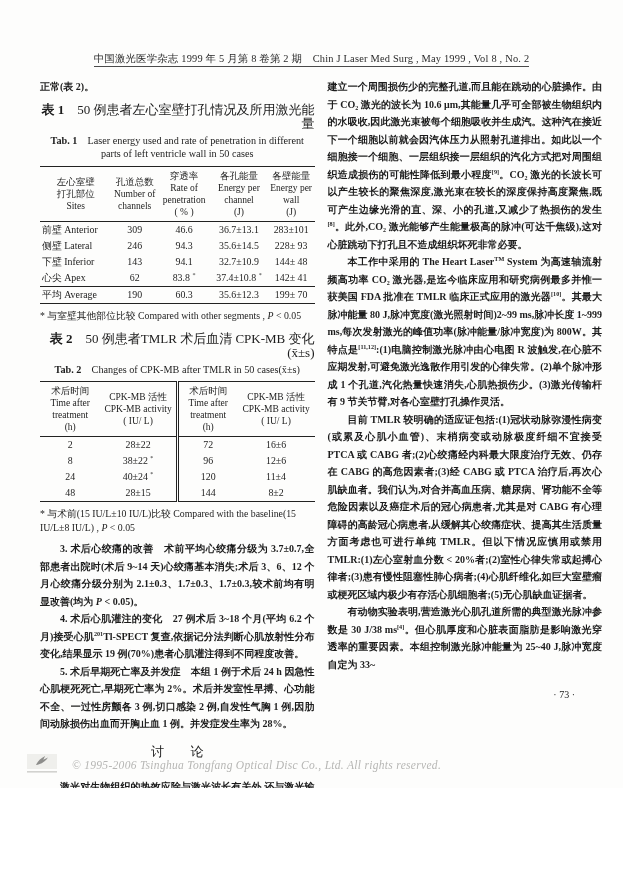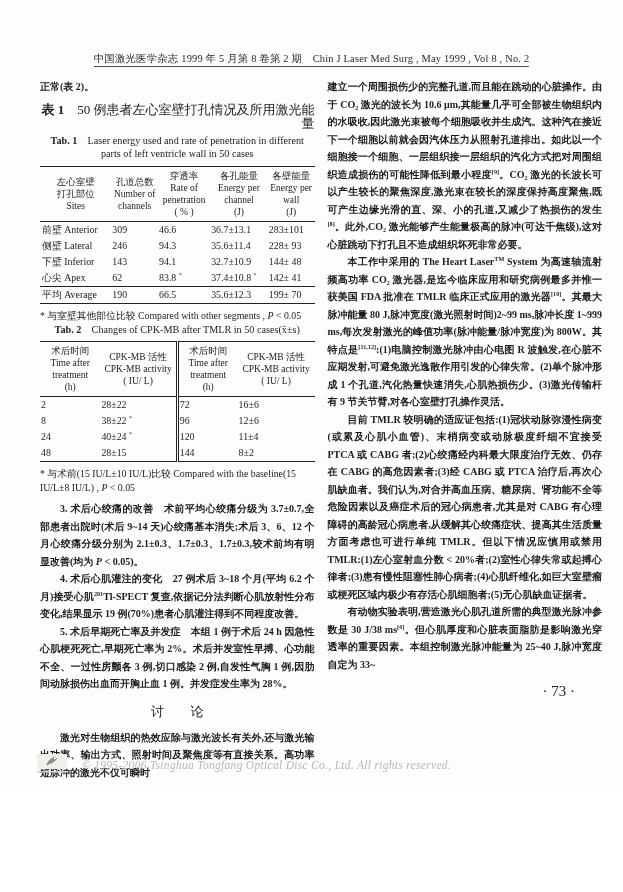--- a/index.html
+++ b/index.html
@@ -23,39 +23,39 @@
   .caption-zh { text-align:right; font-size:13px; line-height:14px; margin:7px 0 3px; }
   .caption-en { text-align:center; font-size:10.2px; line-height:13.8px; }
   .cap2 { margin-top:9px; }
 
   table.tbl { width:100%; border-collapse:collapse; margin-top:5px; table-layout:fixed; }
   .tbl th {
     font-weight:normal; font-size:9.5px; line-height:12px; padding:3px 1px;
     border-top:1.5px solid #222; border-bottom:1px solid #222;
     text-align:center; vertical-align:middle;
   }
-  .tbl td { text-align:left; font-size:9.9px; line-height:12px; padding:2px 1px; }
+  .tbl td { text-align:center; font-size:9.9px; line-height:12px; padding:2px 1px; }
   .tbl1 col:nth-child(1){width:26%;} .tbl1 col:nth-child(2){width:17%;}
   .tbl1 col:nth-child(3){width:19%;} .tbl1 col:nth-child(4){width:21%;}
   .tbl1 col:nth-child(5){width:17%;}
   .tbl1 td:first-child { text-align:left; padding-left:2px; }
   .tbl1 tbody tr:last-child td { border-top:1px solid #222; }
   .tbl tbody tr:last-child td { border-bottom:1.5px solid #222; }
   .tbl2 col:nth-child(1){width:22%;} .tbl2 col:nth-child(2){width:28%;}
   .tbl2 col:nth-child(3){width:22%;} .tbl2 col:nth-child(4){width:28%;}
   .tbl2 th:nth-child(3), .tbl2 td:nth-child(3) { border-left:3px double #222; }
 
   .footnote { font-size:9.8px; line-height:13.5px; margin-top:5px; text-align:justify; }
   .footnote.cont { margin-top:0; }
 
-  .section-heading { text-align:center; font-size:13.2px; font-weight:normal; margin:10px 0 8px; }
-
-  .page-number { text-align:right; padding-right:27px; font-size:15px; margin-top:10px; }
-
-  .footer { position:absolute; left:37px; bottom:13px; display:flex; align-items:center; gap:15px; }
+  .section-heading { text-align:center; font-size:13.2px; font-weight:normal; margin:10px 0 17px; }
+
+  .page-number { text-align:right; padding-right:27px; font-size:10px; margin-top:16px; }
+
+  .footer { position:absolute; left:27px; bottom:13px; display:flex; align-items:center; gap:15px; }
   .logo svg { display:block; }
   .copyright { font-style:italic; color:#b6b6b4; font-size:11.5px; letter-spacing:0.3px; }
 </style>
 </head>
 <body>
 
 <div class="page">
 
   <div class="header">
     <span class="header-text">中国激光医学杂志 1999 年 5 月第 8 卷第 2 期　Chin J Laser Med Surg , May 1999 , Vol 8 , No. 2</span>
@@ -92,48 +92,49 @@
               <td>前壁 Anterior</td>
               <td>309</td>
               <td>46.6</td>
               <td>36.7±13.1</td>
               <td>283±101</td>
             </tr>
             <tr>
               <td>侧壁 Lateral</td>
               <td>246</td>
               <td>94.3</td>
-              <td>35.6±11.4</td>
+              <td>35.6±14.5</td>
               <td>228± 93</td>
             </tr>
             <tr>
               <td>下壁 Inferior</td>
               <td>143</td>
               <td>94.1</td>
               <td>32.7±10.9</td>
               <td>144± 48</td>
             </tr>
             <tr>
               <td>心尖 Apex</td>
               <td>62</td>
               <td>83.8 <sup>*</sup></td>
               <td>37.4±10.8 <sup>*</sup></td>
               <td>142± 41</td>
             </tr>
             <tr>
               <td>平均 Average</td>
               <td>190</td>
-              <td>66.5</td>
+              <td>60.3</td>
               <td>35.6±12.3</td>
               <td>199± 70</td>
             </tr>
           </tbody>
       </table>
       <div class="footnote"><span>* 与室壁其他部位比较 Compared with other segments , </span><span style="font-style: italic;">P</span><span> &lt; 0.05</span></div>
 
+      <div class="caption-zh cap2"><span style="font-weight: bold;">表 2</span><span>　50 例患者TMLR 术后血清 CPK-MB 变化(x̄±s)</span></div>
       <div class="caption-en"><span style="font-weight: bold;">Tab. 2</span><span>　Changes of CPK-MB after TMLR in 50 cases(x̄±s)</span></div>
 
       <table class="tbl tbl2">
         <colgroup>
             <col>
             <col>
             <col>
             <col>
           </colgroup>
         <thead>

